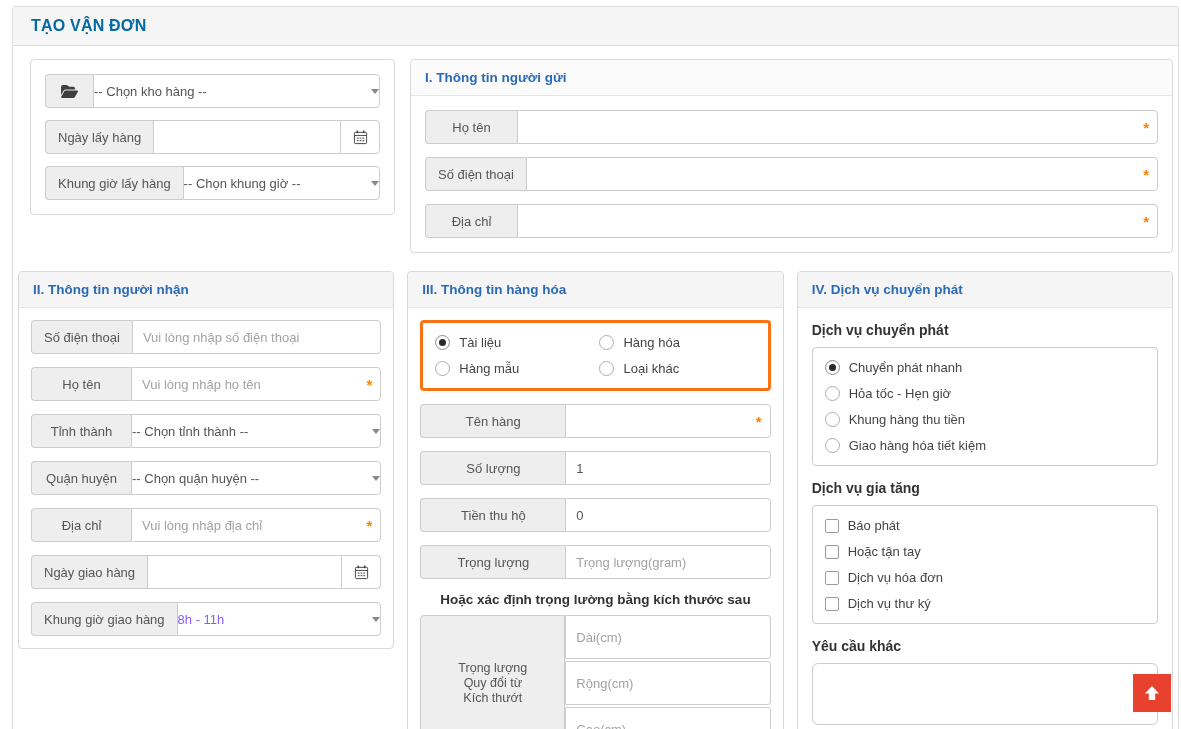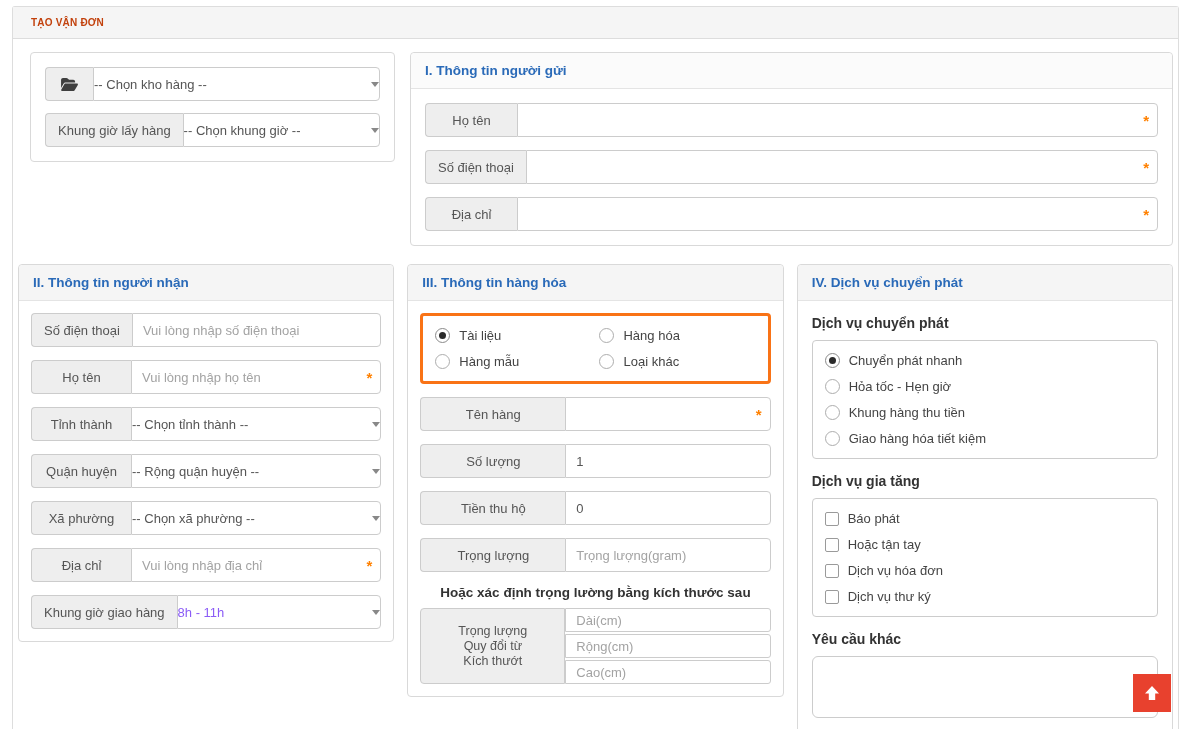--- a/index.html
+++ b/index.html
@@ -1,21 +1,21 @@
 <!DOCTYPE html>
 <html><head>
 <meta charset="utf-8">
 <style>
   * { box-sizing: border-box; margin: 0; padding: 0; }
   html,body { width:1181px; height:729px; overflow:hidden; background:#fff;
     font-family:"Liberation Sans", sans-serif; font-size:13px; color:#555; }
   .card { position:absolute; left:12px; top:6px; width:1167px; min-height:745px;
     border:1px solid #ddd; border-bottom:0; background:#fff; border-radius:3px 3px 0 0; }
   .chead { padding:10px 18px; background:#f5f5f5; border-bottom:1px solid #ddd;
-    color:#c2410c; font-weight:bold; font-size:10px; letter-spacing:.2px; }
+    color:#0369a1; font-weight:bold; font-size:16px; letter-spacing:.2px; }
   .cbody { padding:13px 5px 30px 5px; }
   .row1 { display:flex; gap:15px; margin:0 0 18px 12px; align-items:flex-start; }
   .row2 { display:flex; gap:13px; align-items:flex-start; }
   .panel { background:#fff; border:1px solid #d9d9d9; border-radius:4px; }
   .phead { padding:10px 14px; border-bottom:1px solid #e4e4e4; background:#f5f5f5;
     border-radius:4px 4px 0 0; font-weight:bold; font-size:13.5px; color:#2a6ab8; }
   .phead.light { background:#fbfbfb; }
   .pbody { padding:12px; }
   .pbody.pad14 { padding:14px; }
   .col-left { width:365px; flex:0 0 365px; }
@@ -57,21 +57,21 @@
     background:#fff; flex:0 0 14px; }
   .typebox { border:3px solid #f97316; border-radius:4px; padding:9px 12px;
     display:grid; grid-template-columns:1fr 1fr; gap:5px 8px; margin-bottom:13px; }
 
   .dim-note { font-weight:bold; font-size:13.5px; color:#333; text-align:center; margin:13px 0 8px 0; }
   .dim-group { display:flex; align-items:stretch; }
   .dim-label { width:145px; flex:0 0 145px; background:#eee; border:1px solid #ccc;
     border-radius:4px 0 0 4px; display:flex; flex-direction:column; align-items:center;
     justify-content:center; color:#555; font-size:12.5px; line-height:15px; }
   .dim-inputs { flex:1; display:flex; flex-direction:column; gap:2px; min-width:0; }
-  .dim-inputs input { height:24px; width:100%; border:1px solid #ccc; border-radius:0 3px 3px 0;
+  .dim-inputs input { height:44px; width:100%; border:1px solid #ccc; border-radius:0 3px 3px 0;
     padding:0 10px; font-size:13px; color:#a16207; outline:none; }
 
   textarea.other { width:100%; height:62px; border:1px solid #ccc; border-radius:6px;
     resize:none; padding:6px 10px; font-family:"Liberation Sans",sans-serif; font-size:13px;
     color:#555; outline:none; }
   .scroll-top { position:fixed; right:10px; bottom:17px; width:38px; height:38px;
     background:#e8412e; border:none; display:flex; align-items:center; justify-content:center;
     cursor:pointer; z-index:50; }
 </style>
 </head>
@@ -90,20 +90,36 @@
               <svg width="17" height="15" viewBox="0 0 576 512" fill="#3f3f3f" aria-hidden="true">
                 <path d="M88.7 223.8L0 375.8V96C0 60.7 28.7 32 64 32H181.5c17 0 33.3 6.7 45.3 18.7l26.5 26.5c12 12 28.3 18.7 45.3 18.7H416c35.3 0 64 28.7 64 64v32H144c-22.8 0-43.8 12.1-55.3 31.8zm27.6 16.1C122.1 230 132.6 224 144 224H544c11.5 0 22 6.1 27.7 16.1s5.7 22.2-.1 32.1l-112 192C453.9 474 443.4 480 432 480H32c-11.5 0-22-6.1-27.7-16.1s-5.7-22.2 .1-32.1l112-192z"></path>
               </svg>
             </span>
             <div class="sel">
               <span class="txt">-- Chọn kho hàng --</span>
               <span class="caret"></span>
             </div>
           </div>
           <div class="igroup">
+            <span class="addon">Ngày lấy hàng</span>
+            <div class="inwrap mid">
+                <input type="text" style="">
+              </div>
+            <span class="cal-addon">
+              <svg width="15" height="15" viewBox="0 0 16 16" fill="none" stroke="#3f3f3f" aria-hidden="true">
+                <rect x="1.5" y="2.5" width="13" height="12" rx="1"></rect>
+                <line x1="1.5" y1="5.8" x2="14.5" y2="5.8"></line>
+                <line x1="4.6" y1="0.6" x2="4.6" y2="3.4" stroke-width="1.6"></line>
+                <line x1="11.4" y1="0.6" x2="11.4" y2="3.4" stroke-width="1.6"></line>
+                <line x1="4" y1="8.6" x2="12" y2="8.6" stroke-dasharray="2 1"></line>
+                <line x1="4" y1="11.4" x2="12" y2="11.4" stroke-dasharray="2 1"></line>
+              </svg>
+            </span>
+          </div>
+          <div class="igroup">
             <span class="addon">Khung giờ lấy hàng</span>
             <div class="sel">
               <span class="txt">-- Chọn khung giờ --</span>
               <span class="caret"></span>
             </div>
           </div>
         </div>
       </div>
 
       <div class="panel col-rest aw92">
@@ -155,37 +171,46 @@
           <div class="igroup">
             <span class="addon">Tỉnh thành</span>
             <div class="sel">
               <span class="txt">-- Chọn tỉnh thành --</span>
               <span class="caret"></span>
             </div>
           </div>
           <div class="igroup">
             <span class="addon">Quận huyện</span>
             <div class="sel">
-              <span class="txt">-- Rộng quận huyện --</span>
-              <span class="caret"></span>
-            </div>
-          </div>
-          <div class="igroup">
-            <span class="addon">Xã phường</span>
-            <div class="sel">
-              <span class="txt">-- Chọn xã phường --</span>
+              <span class="txt">-- Chọn quận huyện --</span>
               <span class="caret"></span>
             </div>
           </div>
           <div class="igroup">
             <span class="addon">Địa chỉ</span>
             <div class="inwrap">
                 <input type="text" placeholder="Vui lòng nhập địa chỉ" style="">
               <span class="req">*</span>
               </div>
+          </div>
+          <div class="igroup">
+            <span class="addon">Ngày giao hàng</span>
+            <div class="inwrap mid">
+                <input type="text" style="">
+              </div>
+            <span class="cal-addon">
+              <svg width="15" height="15" viewBox="0 0 16 16" fill="none" stroke="#3f3f3f" aria-hidden="true">
+                <rect x="1.5" y="2.5" width="13" height="12" rx="1"></rect>
+                <line x1="1.5" y1="5.8" x2="14.5" y2="5.8"></line>
+                <line x1="4.6" y1="0.6" x2="4.6" y2="3.4" stroke-width="1.6"></line>
+                <line x1="11.4" y1="0.6" x2="11.4" y2="3.4" stroke-width="1.6"></line>
+                <line x1="4" y1="8.6" x2="12" y2="8.6" stroke-dasharray="2 1"></line>
+                <line x1="4" y1="11.4" x2="12" y2="11.4" stroke-dasharray="2 1"></line>
+              </svg>
+            </span>
           </div>
           <div class="igroup">
             <span class="addon">Khung giờ giao hàng</span>
             <div class="sel">
               <span class="txt" style="color:#8b5cf6">8h - 11h</span>
               <span class="caret"></span>
             </div>
           </div>
         </div>
       </div>

